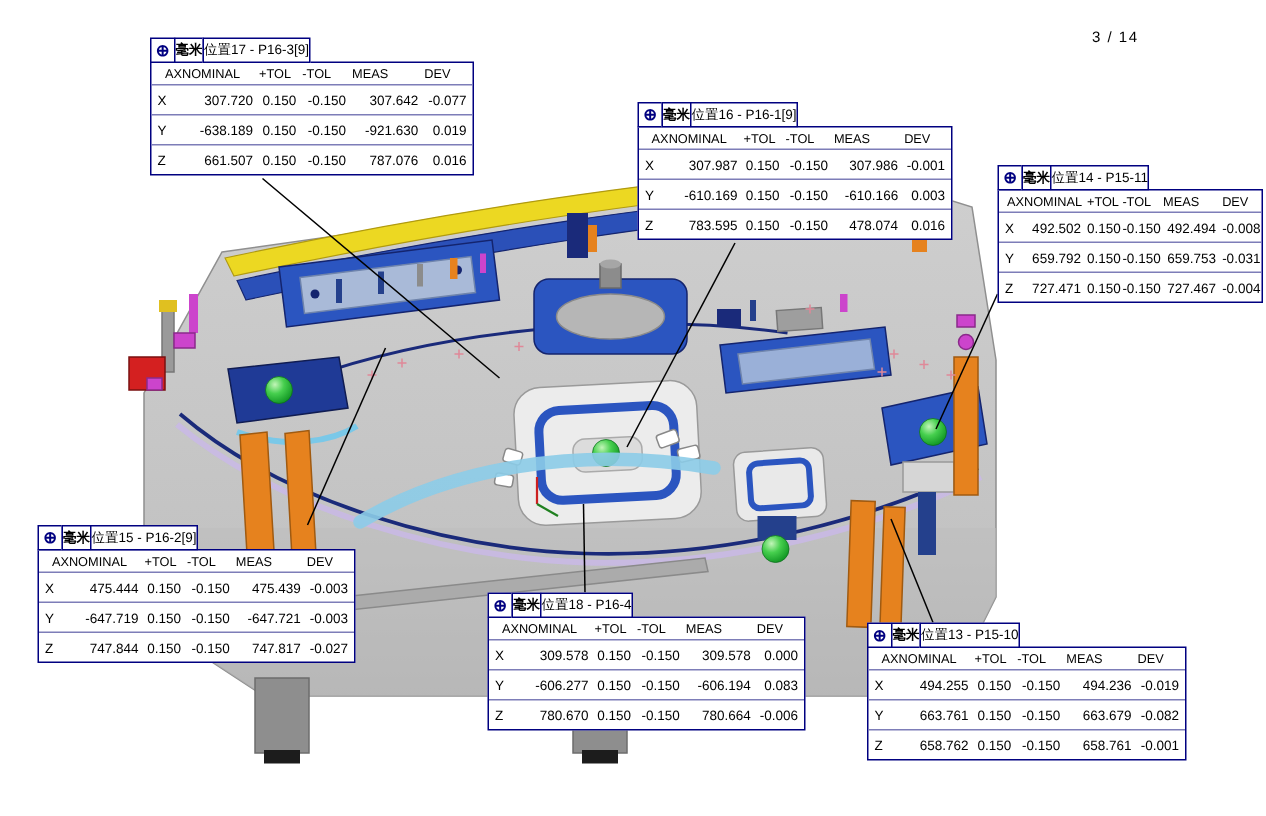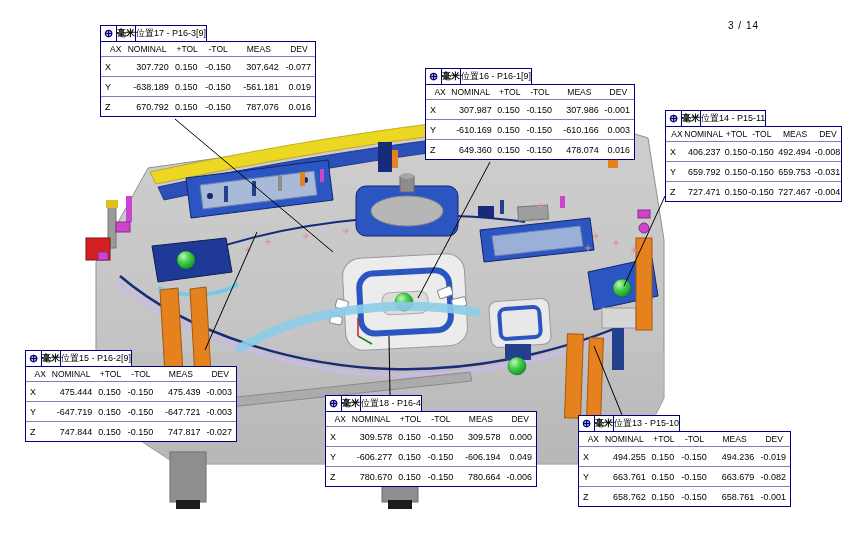--- a/index.html
+++ b/index.html
@@ -38,21 +38,21 @@
   .unit-box { font-weight:bold; }
   .tbl {
     border:1px solid #000080; background:#ffffff; margin-top:-1px;
   }
   .hdr, .trow {
     display:grid;
     grid-template-columns:9.5% 24% 13.5% 15.5% 22.5% 15%;
     align-items:center;
   }
   .hdr { height:14px; }
-  .hdr span { text-align:center; font-size:8.5px; }
+  .hdr span { text-align:left; font-size:8.5px; }
   .hdr span:first-child { text-align:right; padding-left:4px; }
   .trow { height:20px; border-top:1px solid #7d7db8; }
   .trow span { text-align:right; padding-right:4px; font-size:9px; }
   .trow span:first-child { text-align:left; padding-left:4px; }
 </style>
 </head>
 <body>
 
 <svg id="scene" viewBox="0 0 844 544" xmlns="http://www.w3.org/2000/svg">
   <defs>
@@ -236,26 +236,26 @@
           <span>0.150</span>
           <span>-0.150</span>
           <span>307.642</span>
           <span>-0.077</span>
         </div>
         <div class="trow">
           <span>Y</span>
           <span>-638.189</span>
           <span>0.150</span>
           <span>-0.150</span>
-          <span>-561.181</span>
+          <span>-921.630</span>
           <span>0.019</span>
         </div>
         <div class="trow">
           <span>Z</span>
-          <span>670.792</span>
+          <span>661.507</span>
           <span>0.150</span>
           <span>-0.150</span>
           <span>787.076</span>
           <span>0.016</span>
         </div>
       </div>
   </div>
 </div>
 
 <div class="callout c1">
@@ -285,21 +285,21 @@
         <div class="trow">
           <span>Y</span>
           <span>-610.169</span>
           <span>0.150</span>
           <span>-0.150</span>
           <span>-610.166</span>
           <span>0.003</span>
         </div>
         <div class="trow">
           <span>Z</span>
-          <span>649.360</span>
+          <span>783.595</span>
           <span>0.150</span>
           <span>-0.150</span>
           <span>478.074</span>
           <span>0.016</span>
         </div>
       </div>
   </div>
 </div>
 
 <div class="callout c2">
@@ -313,21 +313,21 @@
         <span>AX</span>
         <span>NOMINAL</span>
         <span>+TOL</span>
         <span>-TOL</span>
         <span>MEAS</span>
         <span>DEV</span>
       </div>
     <div>
         <div class="trow">
           <span>X</span>
-          <span>406.237</span>
+          <span>492.502</span>
           <span>0.150</span>
           <span>-0.150</span>
           <span>492.494</span>
           <span>-0.008</span>
         </div>
         <div class="trow">
           <span>Y</span>
           <span>659.792</span>
           <span>0.150</span>
           <span>-0.150</span>
@@ -413,21 +413,21 @@
           <span>-0.150</span>
           <span>309.578</span>
           <span>0.000</span>
         </div>
         <div class="trow">
           <span>Y</span>
           <span>-606.277</span>
           <span>0.150</span>
           <span>-0.150</span>
           <span>-606.194</span>
-          <span>0.049</span>
+          <span>0.083</span>
         </div>
         <div class="trow">
           <span>Z</span>
           <span>780.670</span>
           <span>0.150</span>
           <span>-0.150</span>
           <span>780.664</span>
           <span>-0.006</span>
         </div>
       </div>

